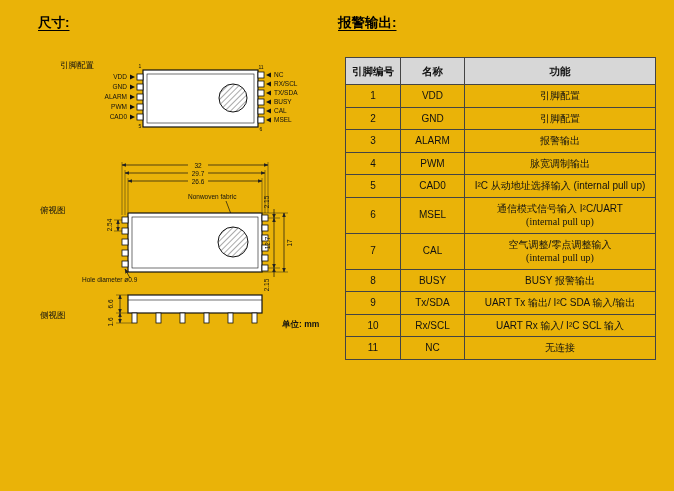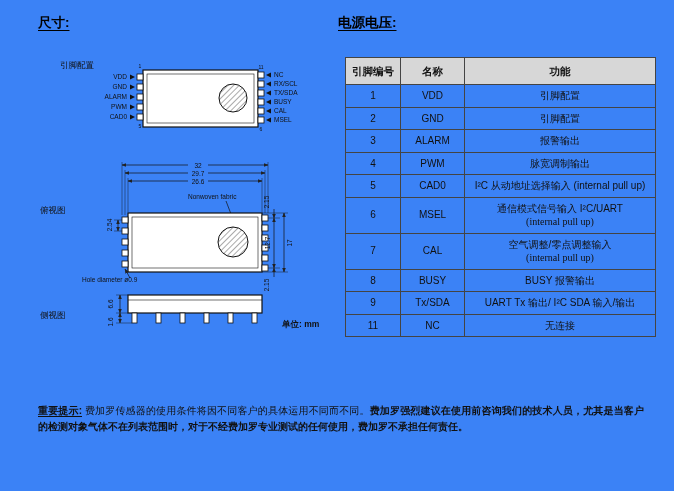--- a/index.html
+++ b/index.html
@@ -1,17 +1,17 @@
 <!DOCTYPE html>
 <html><head>
 <meta charset="utf-8">
 <style>
   html,body { margin:0; padding:0; background:#fff; }
   body { font-family:"Liberation Sans","DejaVu Sans",sans-serif; color:#111; }
-  .doc { position:relative; width:674px; height:491px; background:#3b82f6; overflow:hidden; }
+  .doc { position:relative; width:674px; height:491px; background:#eab308; overflow:hidden; }
 
   .sec-title { position:absolute; font-size:13.5px; font-weight:bold; text-decoration:underline; text-underline-offset:3px; color:#000; }
   #title-dim { left:38px; top:14px; }
   #title-pin { left:338px; top:14px; }
 
   
   .diag { position:absolute; left:30px; top:45px; width:310px; height:330px; }
   .diag text { font-family:inherit; fill:#111; }
   .body-rect { fill:#fff; stroke:#111; stroke-width:1.2; }
   .thin { fill:none; stroke:#111; stroke-width:0.6; }
@@ -36,21 +36,21 @@
   .note { position:absolute; left:38px; top:403px; width:606px; font-size:10px; line-height:1.6; text-align:justify; }
   .note .lbl-b { font-weight:bold; text-decoration:underline; text-underline-offset:2px; }
   .note .b { font-weight:bold; }
 </style>
 </head>
 <body>
 
 <div class="doc">
 
   <div class="sec-title" id="title-dim">尺寸:</div>
-  <div class="sec-title" id="title-pin">电源电压:</div>
+  <div class="sec-title" id="title-pin">报警输出:</div>
 
   <svg class="diag" viewBox="0 0 310 330">
     <defs>
       <pattern id="hatch" width="4" height="4" patternTransform="rotate(45)" patternUnits="userSpaceOnUse">
         <line x1="0" y1="0" x2="0" y2="4" stroke="#555" stroke-width="1"></line>
       </pattern>
       <marker id="arw" viewBox="0 0 10 10" refX="9" refY="5" markerWidth="7" markerHeight="7" orient="auto-start-reverse">
         <path d="M0,1 L10,5 L0,9 z" fill="#222"></path>
       </marker>
     </defs>
@@ -263,24 +263,26 @@
         <td>8</td>
         <td>BUSY</td>
         <td><span>BUSY 报警输出</span><span class="func2"></span></td>
       </tr>
       <tr>
         <td>9</td>
         <td>Tx/SDA</td>
         <td><span>UART Tx 输出/ I²C SDA 输入/输出</span><span class="func2"></span></td>
       </tr>
       <tr>
+        <td>10</td>
+        <td>Rx/SCL</td>
+        <td><span>UART Rx 输入/ I²C SCL 输入</span><span class="func2"></span></td>
+      </tr>
+      <tr>
         <td>11</td>
         <td>NC</td>
         <td><span>无连接</span><span class="func2"></span></td>
       </tr>
     </tbody>
   </table>
 
-  <div class="note">
-    <span class="lbl-b">重要提示:</span><span> 费加罗传感器的使用条件将因不同客户的具体运用不同而不同。</span><span class="b">费加罗强烈建议在使用前咨询我们的技术人员，尤其是当客户的检测对象气体不在列表范围时，对于不经费加罗专业测试的任何使用，费加罗不承担任何责任。</span>
-  </div>
 
 </div>
 
 </body></html>

